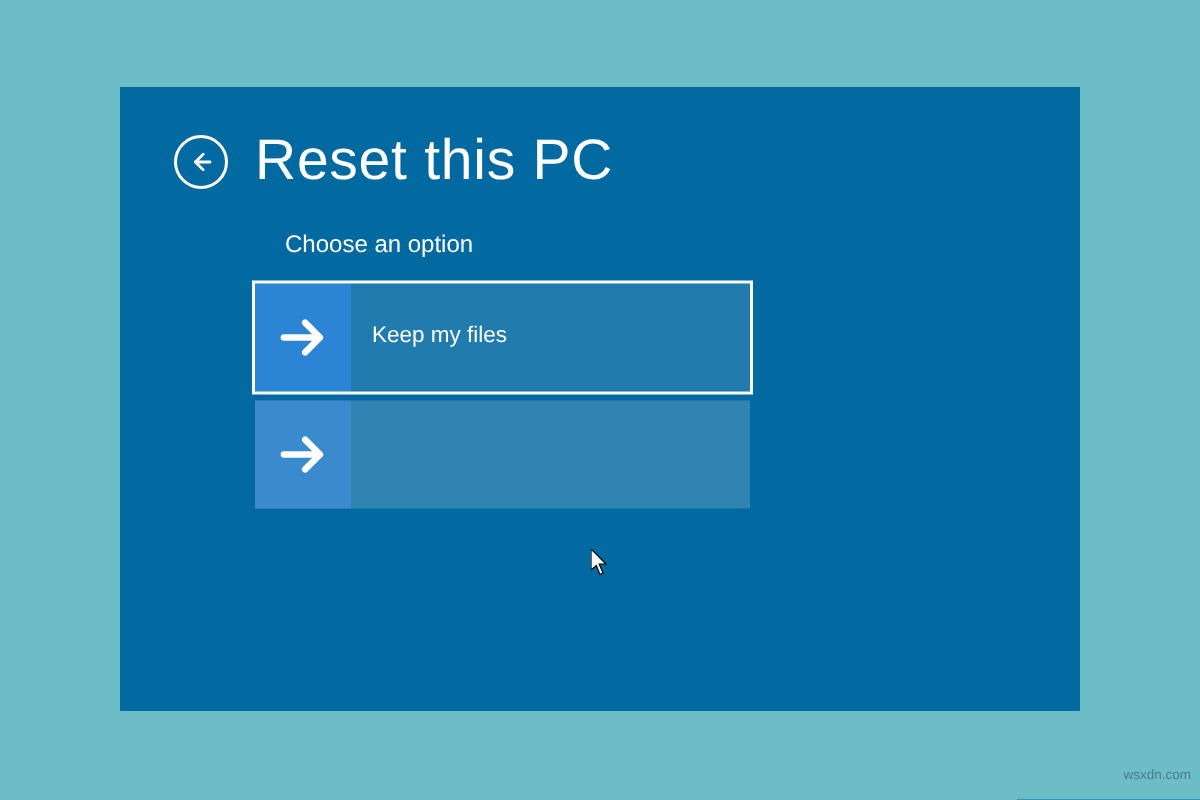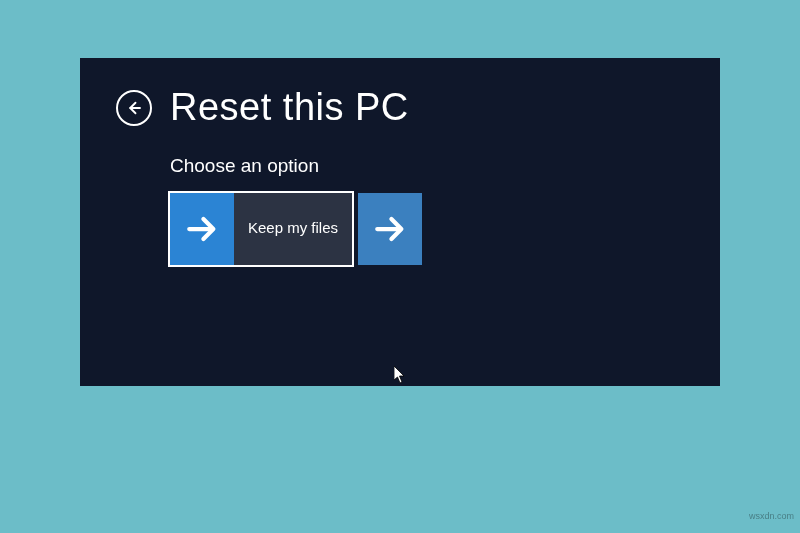--- a/index.html
+++ b/index.html
@@ -13,22 +13,22 @@
       height: 533px;
       background: #6cbdc8;
       position: relative;
       overflow: hidden;
     }
     .panel {
       position: absolute;
       left: 80px;
       top: 58px;
       width: 640px;
-      height: 328px;
-      background: #0f172a;
+      height: 416px;
+      background: #0369a1;
       padding: 28px 36px;
       color: #ffffff;
     }
     .header-row {
       display: flex;
       align-items: center;
       gap: 18px;
     }
     .back-circle {
       width: 36px;
@@ -44,31 +44,31 @@
     .back-circle svg {
       width: 18px;
       height: 18px;
     }
     .title {
       font-size: 38px;
       font-weight: 200;
       letter-spacing: 0.5px;
     }
     .subtitle {
-      font-size: 19px;
+      font-size: 16px;
       font-weight: 300;
       margin-top: 26px;
-      margin-left: 54px;
+      margin-left: 74px;
     }
     .options {
       margin-top: 16px;
       margin-left: 54px;
       width: 330px;
       display: flex;
-      flex-direction: row;
+      flex-direction: column;
       gap: 6px;
     }
     .option {
       display: flex;
       align-items: stretch;
       background: rgba(255,255,255,0.18);
       cursor: pointer;
       min-height: 72px;
     }
     .option.selected {

